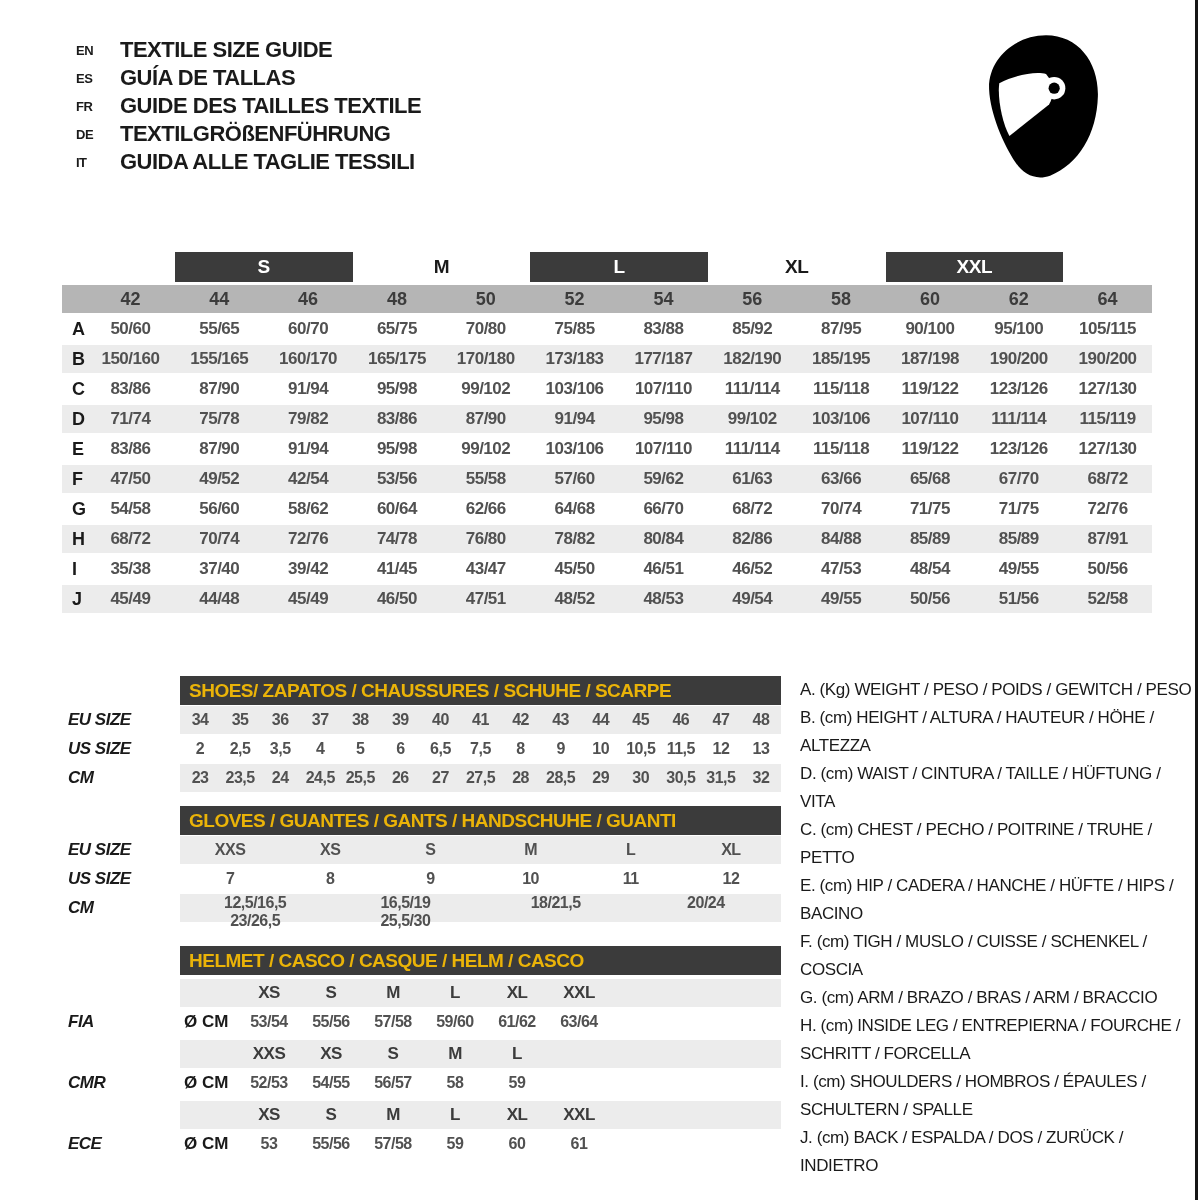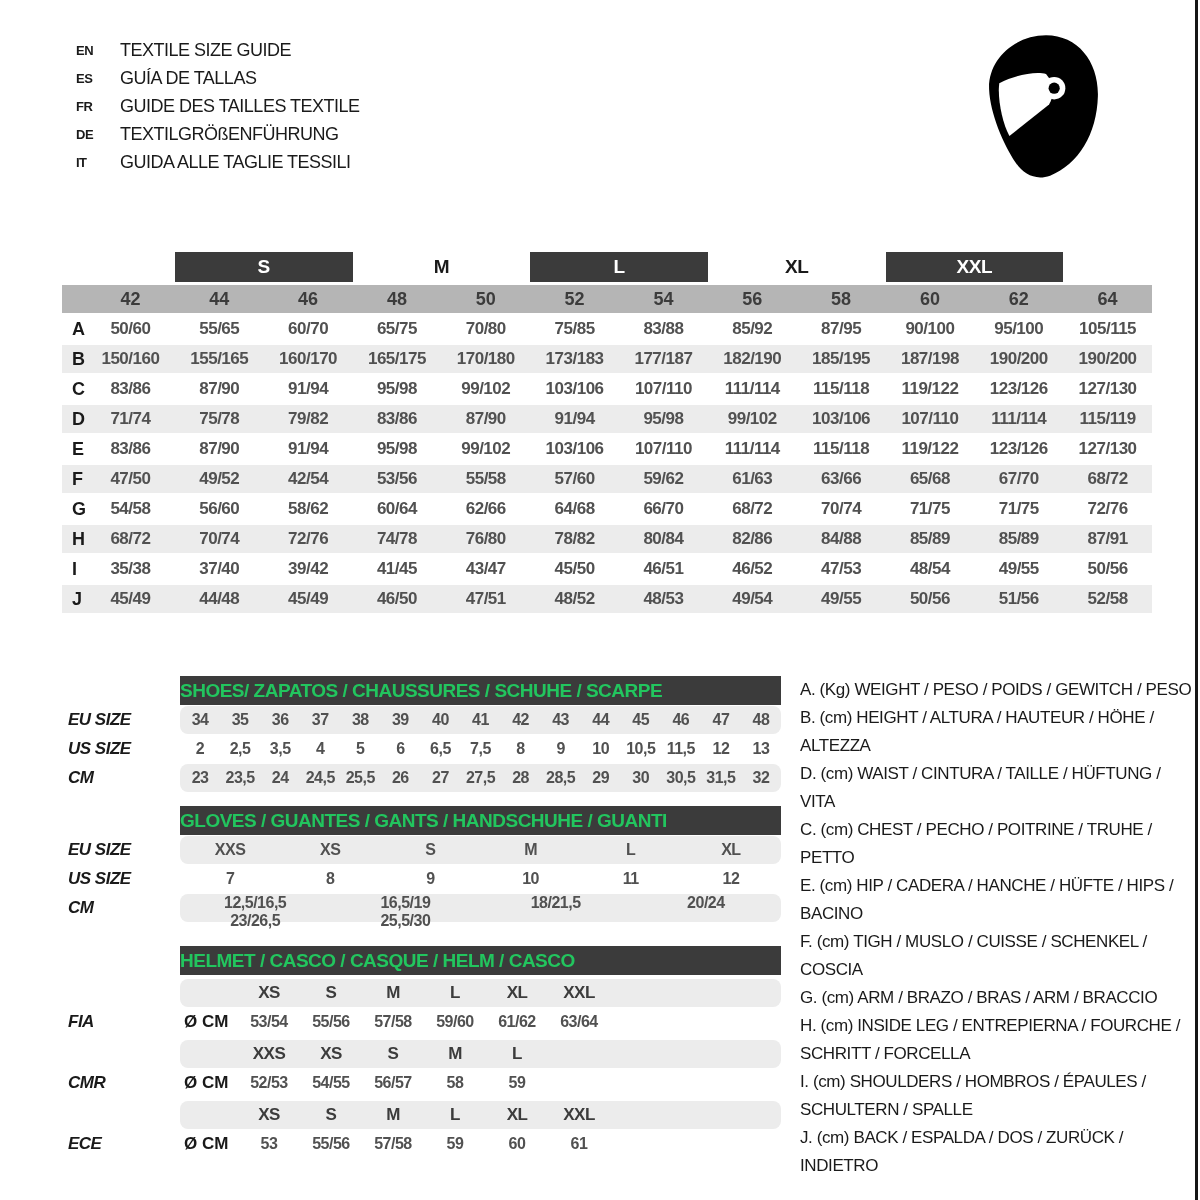--- a/index.html
+++ b/index.html
@@ -16,45 +16,45 @@
     font-family:"Liberation Sans", sans-serif;
     position:relative;overflow:hidden;
   }
   .page{position:absolute;inset:0;background:#fff;}
   .right-edge{position:absolute;top:0;right:2px;width:3px;height:100%;background:#161616;}
 
   
   .lang-block{position:absolute;left:76px;top:36px;}
   .lang-row{display:flex;height:28px;align-items:center;}
   .lang-code{width:44px;font-weight:bold;font-size:13px;color:var(--ink);letter-spacing:-0.5px;}
-  .lang-title{font-weight:normal;font-size:18px;color:var(--ink);letter-spacing:-0.5px;}
+  .lang-title{font-weight:bold;font-size:22px;color:var(--ink);letter-spacing:-0.5px;}
 
   
   .helmet-icon-wrap{position:absolute;left:983px;top:32px;width:122px;height:148px;}
 
   
   .main-table{position:absolute;left:62px;top:252px;width:1090px;}
   .mt-row{display:grid;grid-template-columns:24px repeat(12,1fr);height:28px;margin-bottom:2px;align-items:center;}
   .mt-row.mt-header{height:30px;margin-bottom:3px;}
   .mt-header .group{text-align:center;font-weight:bold;font-size:19px;color:var(--ink);letter-spacing:-0.5px;}
   .mt-header .group.bar{background:var(--bar-dark);color:#fff;height:30px;line-height:30px;}
   .mt-sizes{background:var(--size-row);}
   .mt-sizes .cell{text-align:center;font-weight:bold;font-size:18px;color:#3c3c3c;}
   .mt-data .letter{font-weight:bold;font-size:18px;color:var(--ink);padding-left:10px;}
   .mt-data .cell{text-align:center;font-weight:bold;font-size:17px;color:var(--value-text);letter-spacing:-0.5px;}
   .mt-data.stripe{background:var(--stripe);}
 
   
   .sub-block{position:absolute;left:68px;width:713px;}
-  .st-title{margin-left:112px;height:29px;background:var(--bar-dark);color:#22c55e;font-weight:bold;
-            font-size:19px;line-height:29px;letter-spacing:-0.5px;}
+  .st-title{margin-left:112px;height:29px;background:var(--bar-dark);color:#eab308;font-weight:bold;
+            font-size:19px;line-height:29px;padding-left:9px;letter-spacing:-0.5px;}
   .st-row{display:flex;height:28px;margin-top:1px;align-items:stretch;}
   .st-row.gap{margin-top:4px;}
   .st-label{width:112px;font-weight:bold;font-size:17px;color:var(--ink);display:flex;align-items:center;letter-spacing:-0.5px;font-style:italic;}
-  .st-content{flex:1;display:grid;align-items:center;border-radius:8px;}
+  .st-content{flex:1;display:grid;align-items:center;}
   .st-content.shaded{background:var(--stripe);}
   .st-content .cell{text-align:center;font-weight:bold;font-size:16px;color:var(--value-text);letter-spacing:-0.5px;}
   .st-content .cell.hdr{color:#3c3c3c;font-size:17px;}
   .st-content .unit{text-align:left;padding-left:4px;font-weight:bold;font-size:17px;color:var(--ink);}
 
   
   .legend{position:absolute;left:800px;top:676px;width:398px;}
   .legend-item{font-weight:normal;font-size:17px;color:var(--ink);line-height:28px;letter-spacing:-0.4px;}
 </style>
 </head>

